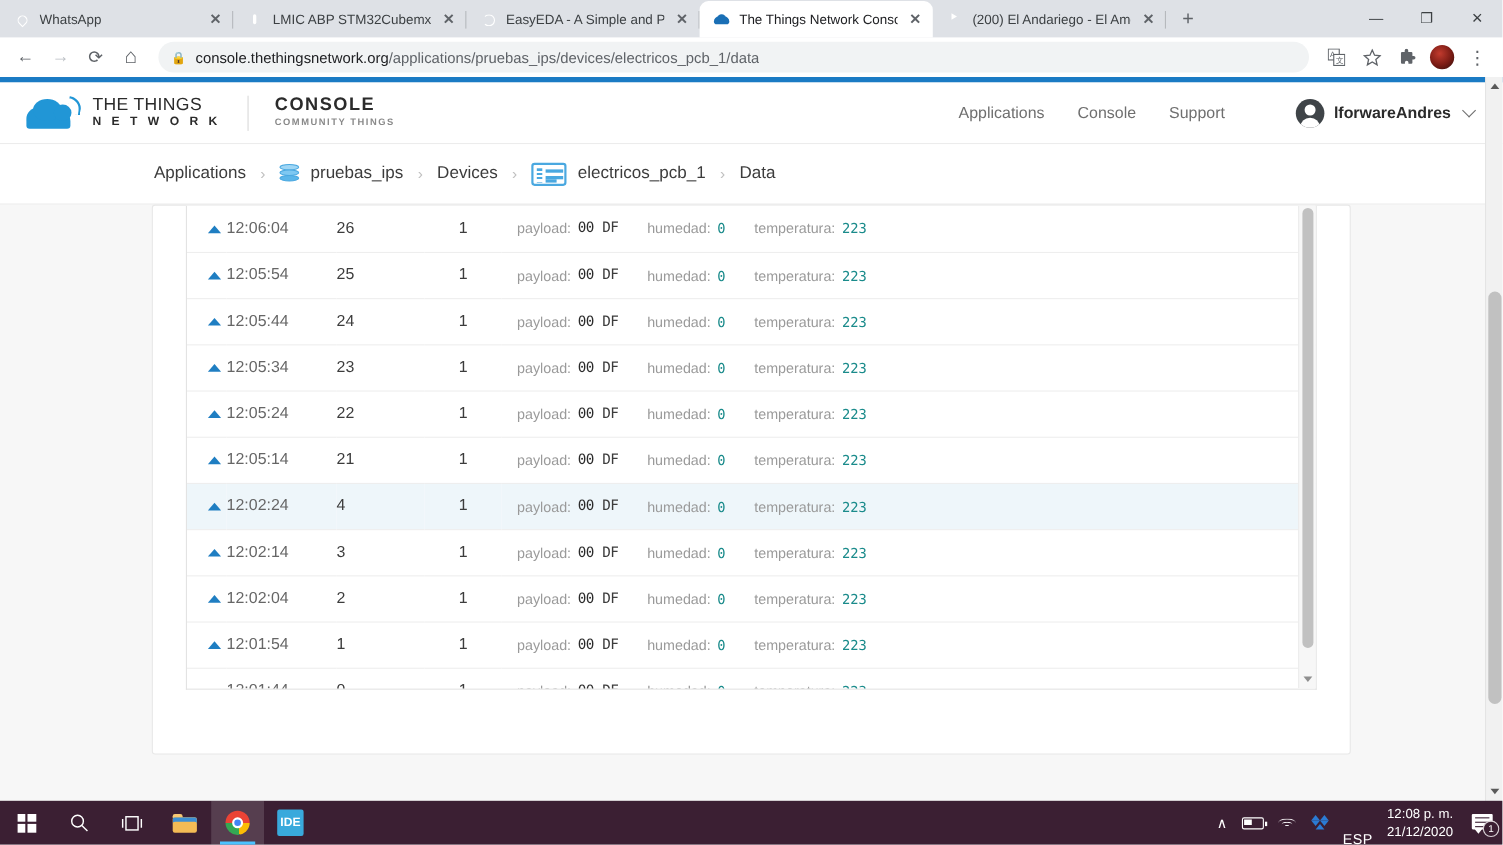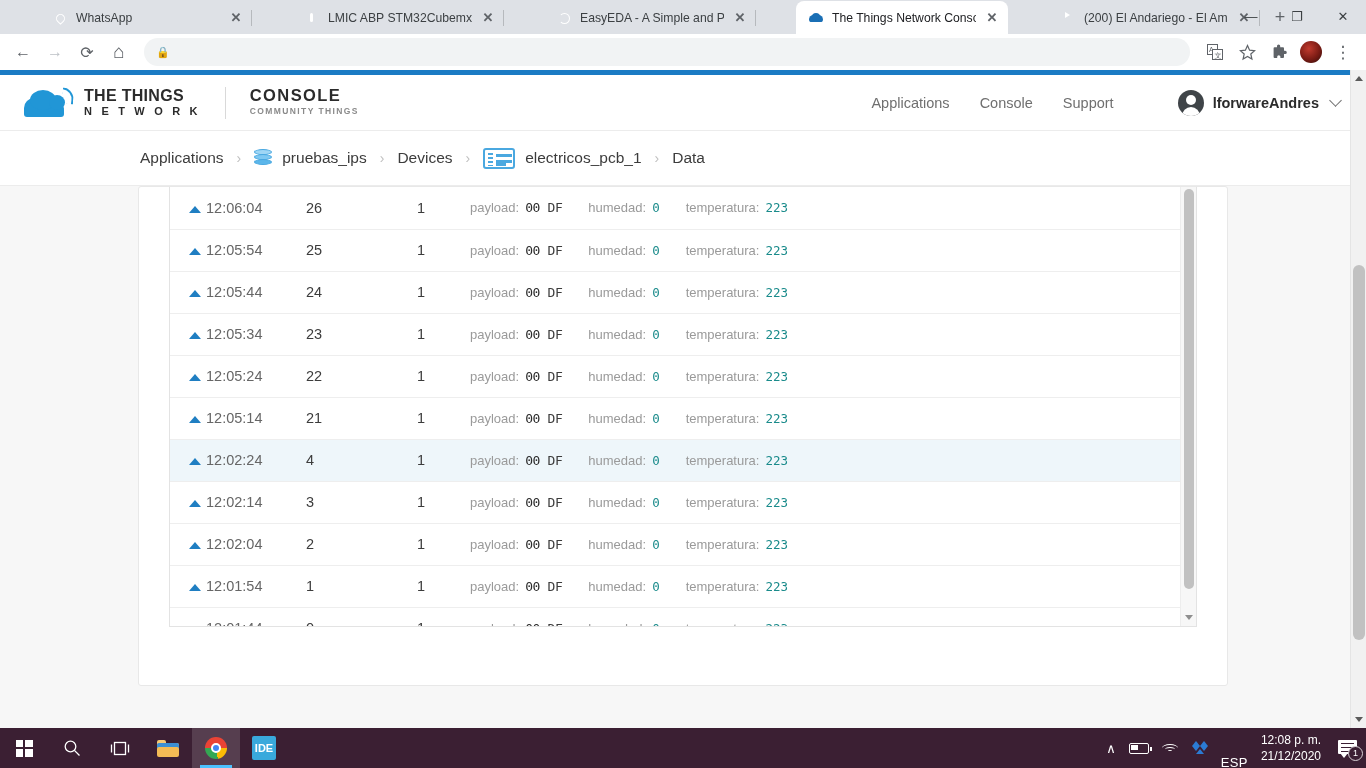--- a/index.html
+++ b/index.html
@@ -16,21 +16,20 @@
   .tabstrip {
     height: 34px; background: #dee1e6;
     display: flex; align-items: flex-end; position: relative;
   }
   .tab {
     height: 33px; width: 212px;
     display: flex; align-items: center; gap: 8px;
     padding: 0 8px 0 12px;
     font-size: 12px; color: #3c4043;
     position: relative;
-    margin-left: 40px;
   }
   .tab.inactive { border-bottom: none; }
   .tab.inactive::after {
     content: ""; position: absolute; right: 0; top: 9px;
     width: 1px; height: 16px; background: #b6b9bd;
   }
   .tab.active {
     background: #ffffff;
     border-radius: 8px 8px 0 0;
     color: #202124;
@@ -117,21 +116,21 @@
   .logo-cloud { width: 50px; height: 30px; position: relative; }
   .logo-cloud .c1 { position:absolute; left:0; top:10px; width:40px; height:19px;
     background:#2196d6; border-radius:10px 12px 3px 3px; }
   .logo-cloud .c2 { position:absolute; left:6px; top:2px; width:26px; height:20px;
     background:#2196d6; border-radius:50%; }
   .logo-cloud .c3 { position:absolute; left:25px; top:7px; width:16px; height:15px;
     background:#2196d6; border-radius:50%; }
   .logo-cloud .wv { position:absolute; right:0px; top:0px; width:12px; height:16px;
     border-right:2.5px solid #2196d6; border-top:2.5px solid #2196d6;
     border-radius: 0 12px 0 0; transform: rotate(8deg); }
-  .logo-txt1 { font-size: 16px; font-weight: 700; color: #2b2b2b; letter-spacing: 0.3px; line-height: 1.05; }
+  .logo-txt1 { font-size: 16px; font-weight: 400; color: #2b2b2b; letter-spacing: 0.3px; line-height: 1.05; }
   .logo-txt2 { font-size: 11px; font-weight: 700; color: #2b2b2b; letter-spacing: 3.2px; line-height: 1.15; }
   .logo-div { width: 1px; height: 32px; background: #d9d9d9; margin: 0 14px; }
   .logo-console { font-size: 16.5px; font-weight: 700; color: #2b2b2b; letter-spacing: 1.4px; line-height: 1.05; }
   .logo-edition { font-size: 8.5px; font-weight: 700; color: #8a8a8a; letter-spacing: 1.4px; line-height: 1.5; }
   .hnav { margin-left: auto; display: flex; align-items: center; gap: 30px; }
   .hnav a { font-size: 14.5px; color: #6f6f6f; text-decoration: none; }
   .userbox { display: flex; align-items: center; gap: 9px; margin-left: 34px; }
   .user-av {
     width: 26px; height: 26px; border-radius: 50%;
     background: #3f4448; position: relative; overflow: hidden;
@@ -344,20 +343,21 @@
     </div>
   </div>
 
   <div class="toolbar">
     <div class="tbicon">←</div>
     <div class="tbicon" style="color:#bdc1c6">→</div>
     <div class="tbicon">⟳</div>
     <div class="tbicon" style="font-size:19px">⌂</div>
     <div class="omnibox">
       <span class="lock">🔒</span>
+      <span class="url"><span>console.thethingsnetwork.org</span><span class="dim">/applications/pruebas_ips/devices/electricos_pcb_1/data</span></span>
     </div>
     <div class="tbicon">
       <svg width="16" height="16" viewBox="0 0 16 16">
           <rect x="0.5" y="0.5" width="10" height="10" fill="none" stroke="#5f6368"></rect>
           <text x="2" y="8" font-size="7" fill="#5f6368">A</text>
           <rect x="5.5" y="5.5" width="10" height="10" fill="#fff" stroke="#5f6368"></rect>
           <text x="7.5" y="13.5" font-size="7" fill="#5f6368">文</text>
         </svg>
     </div>
     <div class="tbicon">

